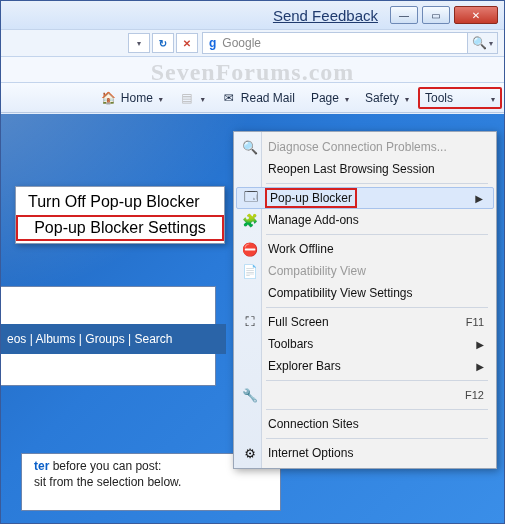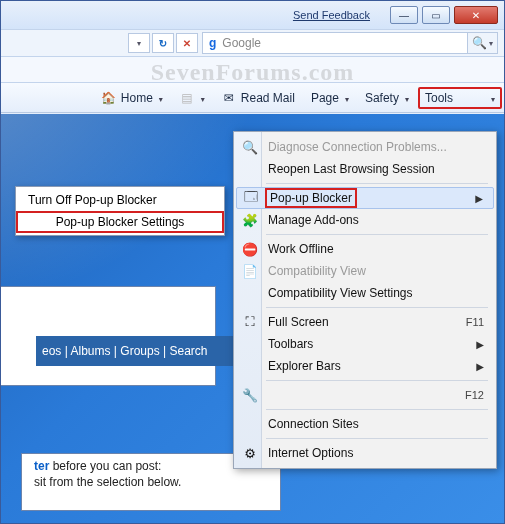--- a/index.html
+++ b/index.html
@@ -1,19 +1,19 @@
 <!DOCTYPE html>
 <html><head>
 <meta charset="utf-8">
 <style>
   * { box-sizing: border-box; margin: 0; padding: 0; font-family: "Segoe UI", Tahoma, sans-serif; }
   body { width: 505px; height: 524px; background: #fff; overflow: hidden; position: relative; }
   .frame { width: 505px; height: 524px; border: 1px solid #3a5a99; position: relative; background: linear-gradient(#e8f0fb,#d9e7fa); }
   .titlebar { height: 28px; background: linear-gradient(#e8f0fb,#d4e4fa); display: flex; justify-content: flex-end; align-items: center; padding-right: 6px; gap: 4px; }
-  .feedback { font-size: 11px; color: #1f3a6e; text-decoration: underline; margin-right: 16px; cursor: pointer; }
+  .feedback { font-size: 15px; color: #1f3a6e; text-decoration: underline; margin-right: 8px; cursor: pointer; }
   .winbtn { width: 28px; height: 18px; border: 1px solid #6d89b6; border-radius: 2px; background: linear-gradient(#f5faff,#cfe0f5); display: flex; align-items: center; justify-content: center; font-size: 10px; color: #2a3a55; }
   .winbtn.close { width: 44px; background: linear-gradient(#e27b70,#c53b2b); color: #fff; border-color: #8a2a1e; }
   .addrrow { height: 28px; background: #eef4fc; border-top: 1px solid #c3d4ec; border-bottom: 1px solid #c3d4ec; display: flex; align-items: center; padding: 0 6px 0 0; }
   .ab { width: 22px; height: 20px; border: 1px solid #b8c9e2; background: #fff; margin-left: 2px; display: flex; align-items: center; justify-content: center; font-size: 10px; color: #444; }
   .ab.arrow::after { content: "▾"; font-size: 8px; color: #556; }
   .ab.ref { color: #1668c4; font-weight: bold; }
   .ab.stop { color: #c43; font-weight: bold; }
   .search { flex: 1; height: 22px; margin-left: 4px; border: 1px solid #b8c9e2; background: #fff; display: flex; align-items: center; padding: 0 6px; font-size: 12px; color: #888; }
   .search .g { color: #1669e0; font-weight: bold; margin-right: 6px; }
   .magwrap { width: 30px; height: 22px; border: 1px solid #b8c9e2; border-left: none; background: #eef4fc; display: flex; align-items: center; justify-content: center; gap: 2px; }
@@ -21,24 +21,24 @@
   .row2 { height: 26px; border-bottom: 1px solid #c3d4ec; background: #f4f8fe; }
   .watermark { position: absolute; top: 58px; left: 0; right: 0; text-align: center; font-size: 24px; font-weight: bold; color: rgba(120,120,120,0.25); pointer-events: none; letter-spacing: 1px; font-family: Liberation Serif, serif; }
   .cmdbar { height: 30px; background: linear-gradient(#f6faff,#e5eefb); border-bottom: 1px solid #b8c9e2; display: flex; justify-content: flex-end; align-items: center; padding-right: 2px; gap: 2px; }
   .cmd { display: flex; align-items: center; gap: 4px; padding: 3px 6px; font-size: 12px; color: #1a2a44; cursor: pointer; border: 1px solid transparent; border-radius: 2px; }
   .cmd .ico { width: 16px; height: 16px; display: inline-flex; align-items: center; justify-content: center; font-size: 12px; }
   .cmd .dd::after { content: "▾"; font-size: 8px; color: #445; margin-left: 2px; }
   .cmd.tools { border: 2px solid #d42020; border-radius: 2px; padding: 2px 5px; gap: 36px; }
   .content { position: absolute; top: 113px; left: 0; right: 0; bottom: 0; background: linear-gradient(135deg,#1e62b8 0%,#2a7ad8 40%,#3a8ee8 100%); overflow: hidden; }
   .sheen { position: absolute; top: -60px; left: -80px; width: 400px; height: 300px; background: radial-gradient(ellipse at top left, rgba(255,255,255,0.35), transparent 60%); pointer-events: none; }
   .submenu { position: absolute; top: 185px; left: 14px; width: 210px; background: #fff; border: 1px solid #8a9ab4; box-shadow: 2px 2px 6px rgba(0,0,0,0.3); padding: 2px 0; }
-  .submenu .mi { font-size: 12px; color: #000; padding: 4px 12px; cursor: pointer; }
+  .submenu .mi { font-size: 16px; color: #000; padding: 4px 12px; cursor: pointer; }
   .submenu .mi.hl { outline: 2px solid #d42020; outline-offset: -2px; text-align: center; }
   .stripbox { position: absolute; top: 285px; left: 0; width: 215px; height: 100px; background: #fff; border: 1px solid #6c84ac; border-left: none; }
-  .tabstrip { position: absolute; top: 335px; left: 0; width: 225px; padding: 8px 6px; background: #2a64a8; color: #fff; font-size: 12px; margin-left: 35px; }
+  .tabstrip { position: absolute; top: 323px; left: 0; width: 225px; padding: 8px 6px; background: #2a64a8; color: #fff; font-size: 12px; }
   .tabstrip span { cursor: pointer; }
   .msgbox { position: absolute; top: 452px; left: 20px; width: 260px; height: 58px; background: #fff; border: 1px solid #6c84ac; padding: 4px 12px; font-size: 12px; color: #222; line-height: 1.35; }
   .msgbox .lk { color: #0a5fc8; font-weight: bold; }
   .toolsmenu { position: absolute; top: 130px; left: 232px; width: 264px; background: #f2f2f2; border: 1px solid #9aa6b8; box-shadow: 2px 2px 8px rgba(0,0,0,0.35); }
   .toolsmenu .iconcol { position: absolute; top: 0; left: 0; bottom: 0; width: 28px; background: linear-gradient(#eef3fa,#e3ebf6); border-right: 1px solid #cdd6e3; }
   .toolsmenu .items { position: relative; padding: 4px 2px; }
   .toolsmenu .mi { display: flex; align-items: center; font-size: 12px; color: #111; padding: 4px 10px 4px 32px; position: relative; cursor: pointer; min-height: 22px; }
   .toolsmenu .mi.disabled { color: #9a9a9a; cursor: default; }
   .toolsmenu .mi .cut { margin-left: auto; color: #444; font-size: 11px; }
   .toolsmenu .mi .arw { position: absolute; right: 10px; font-size: 10px; color: #333; }

